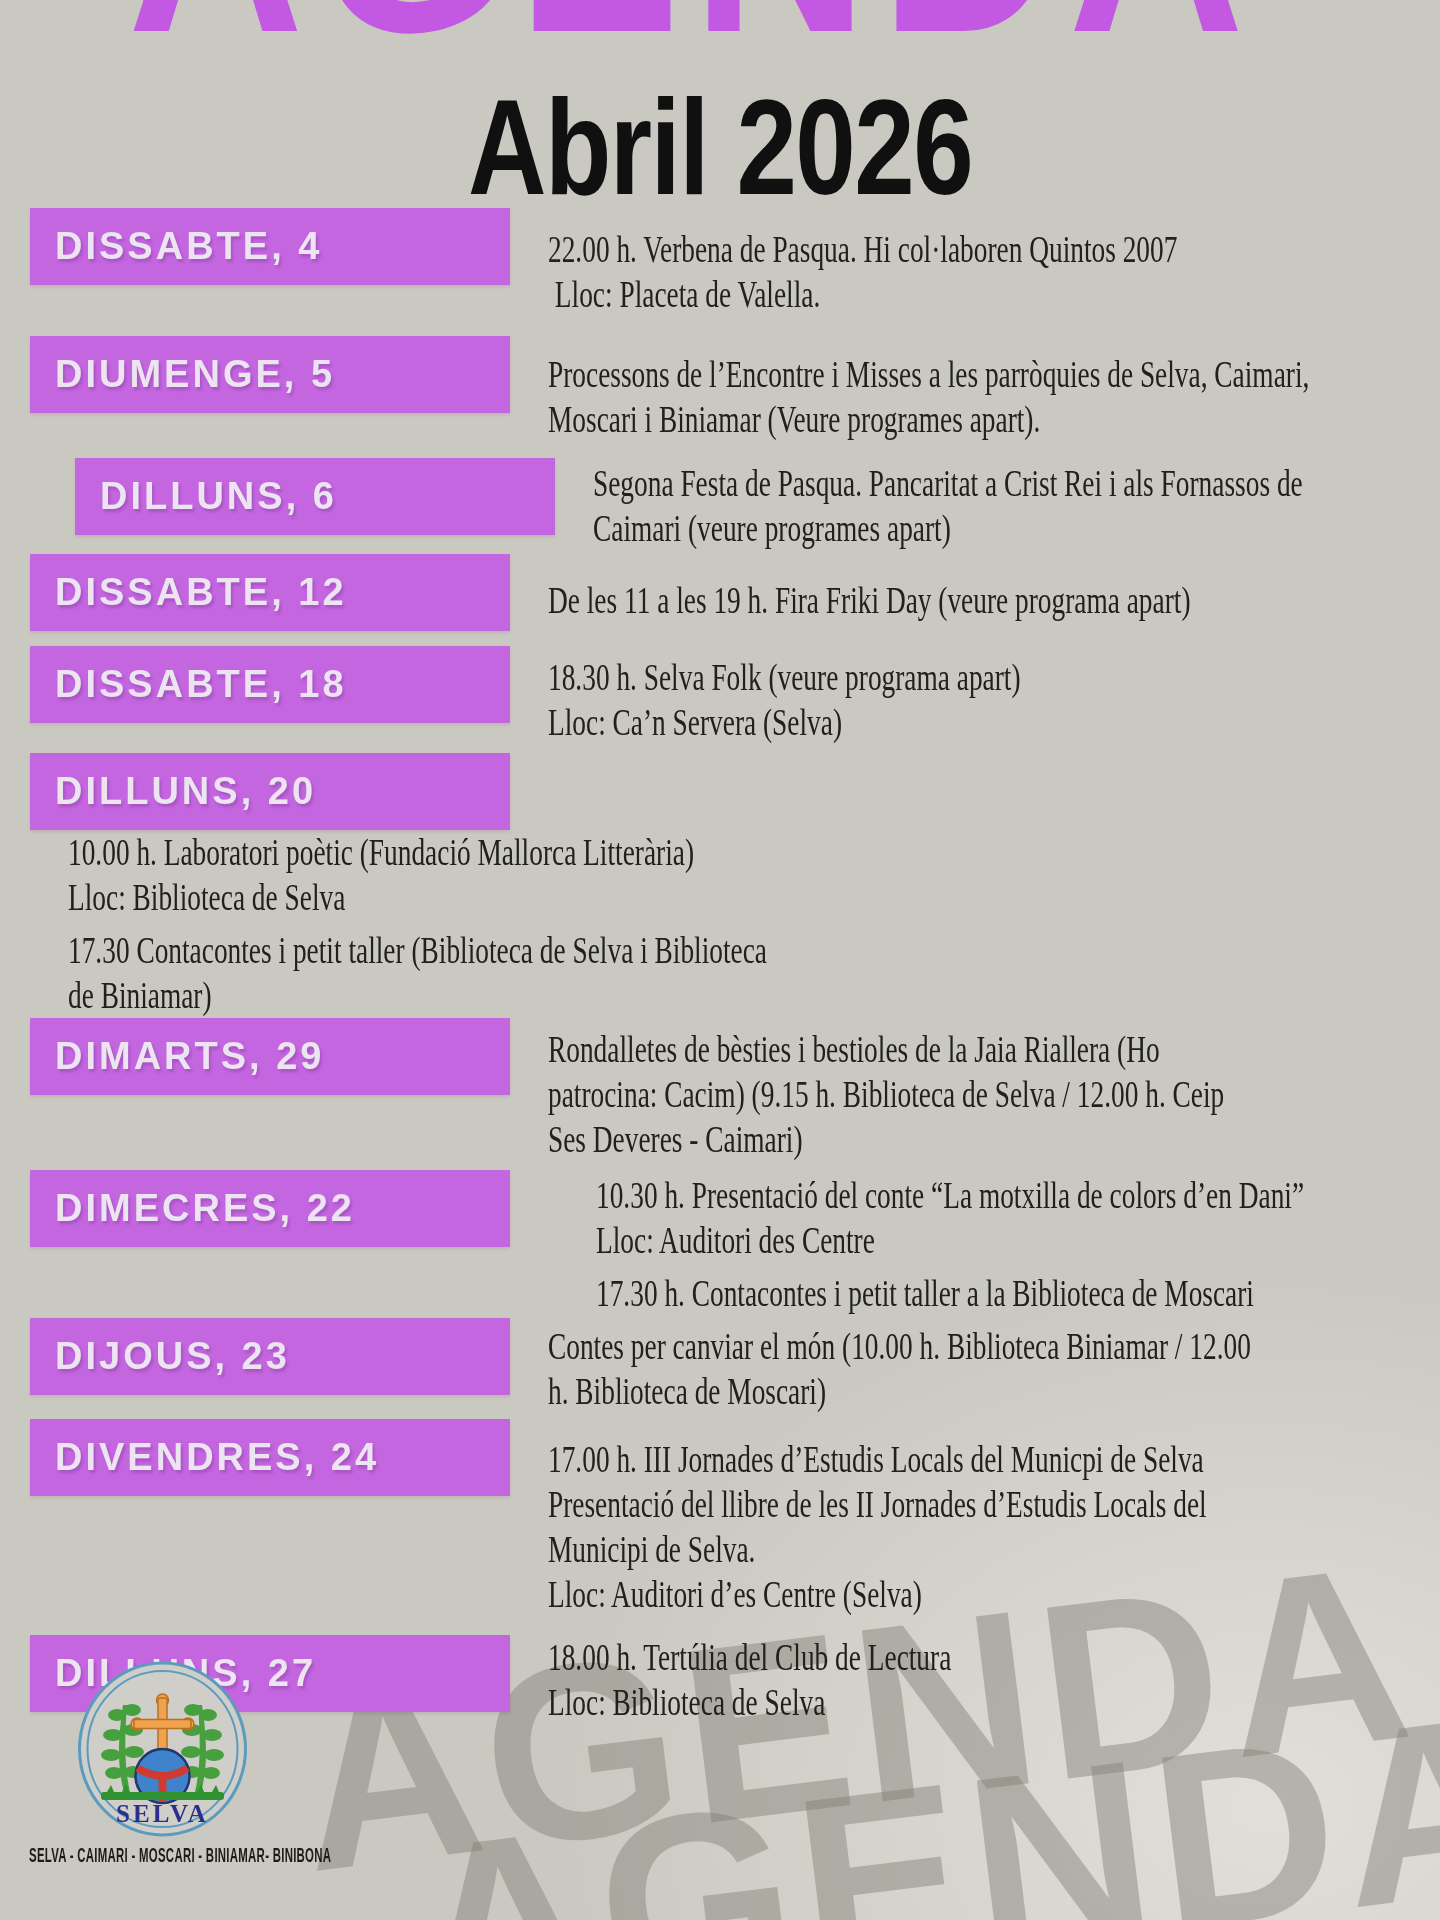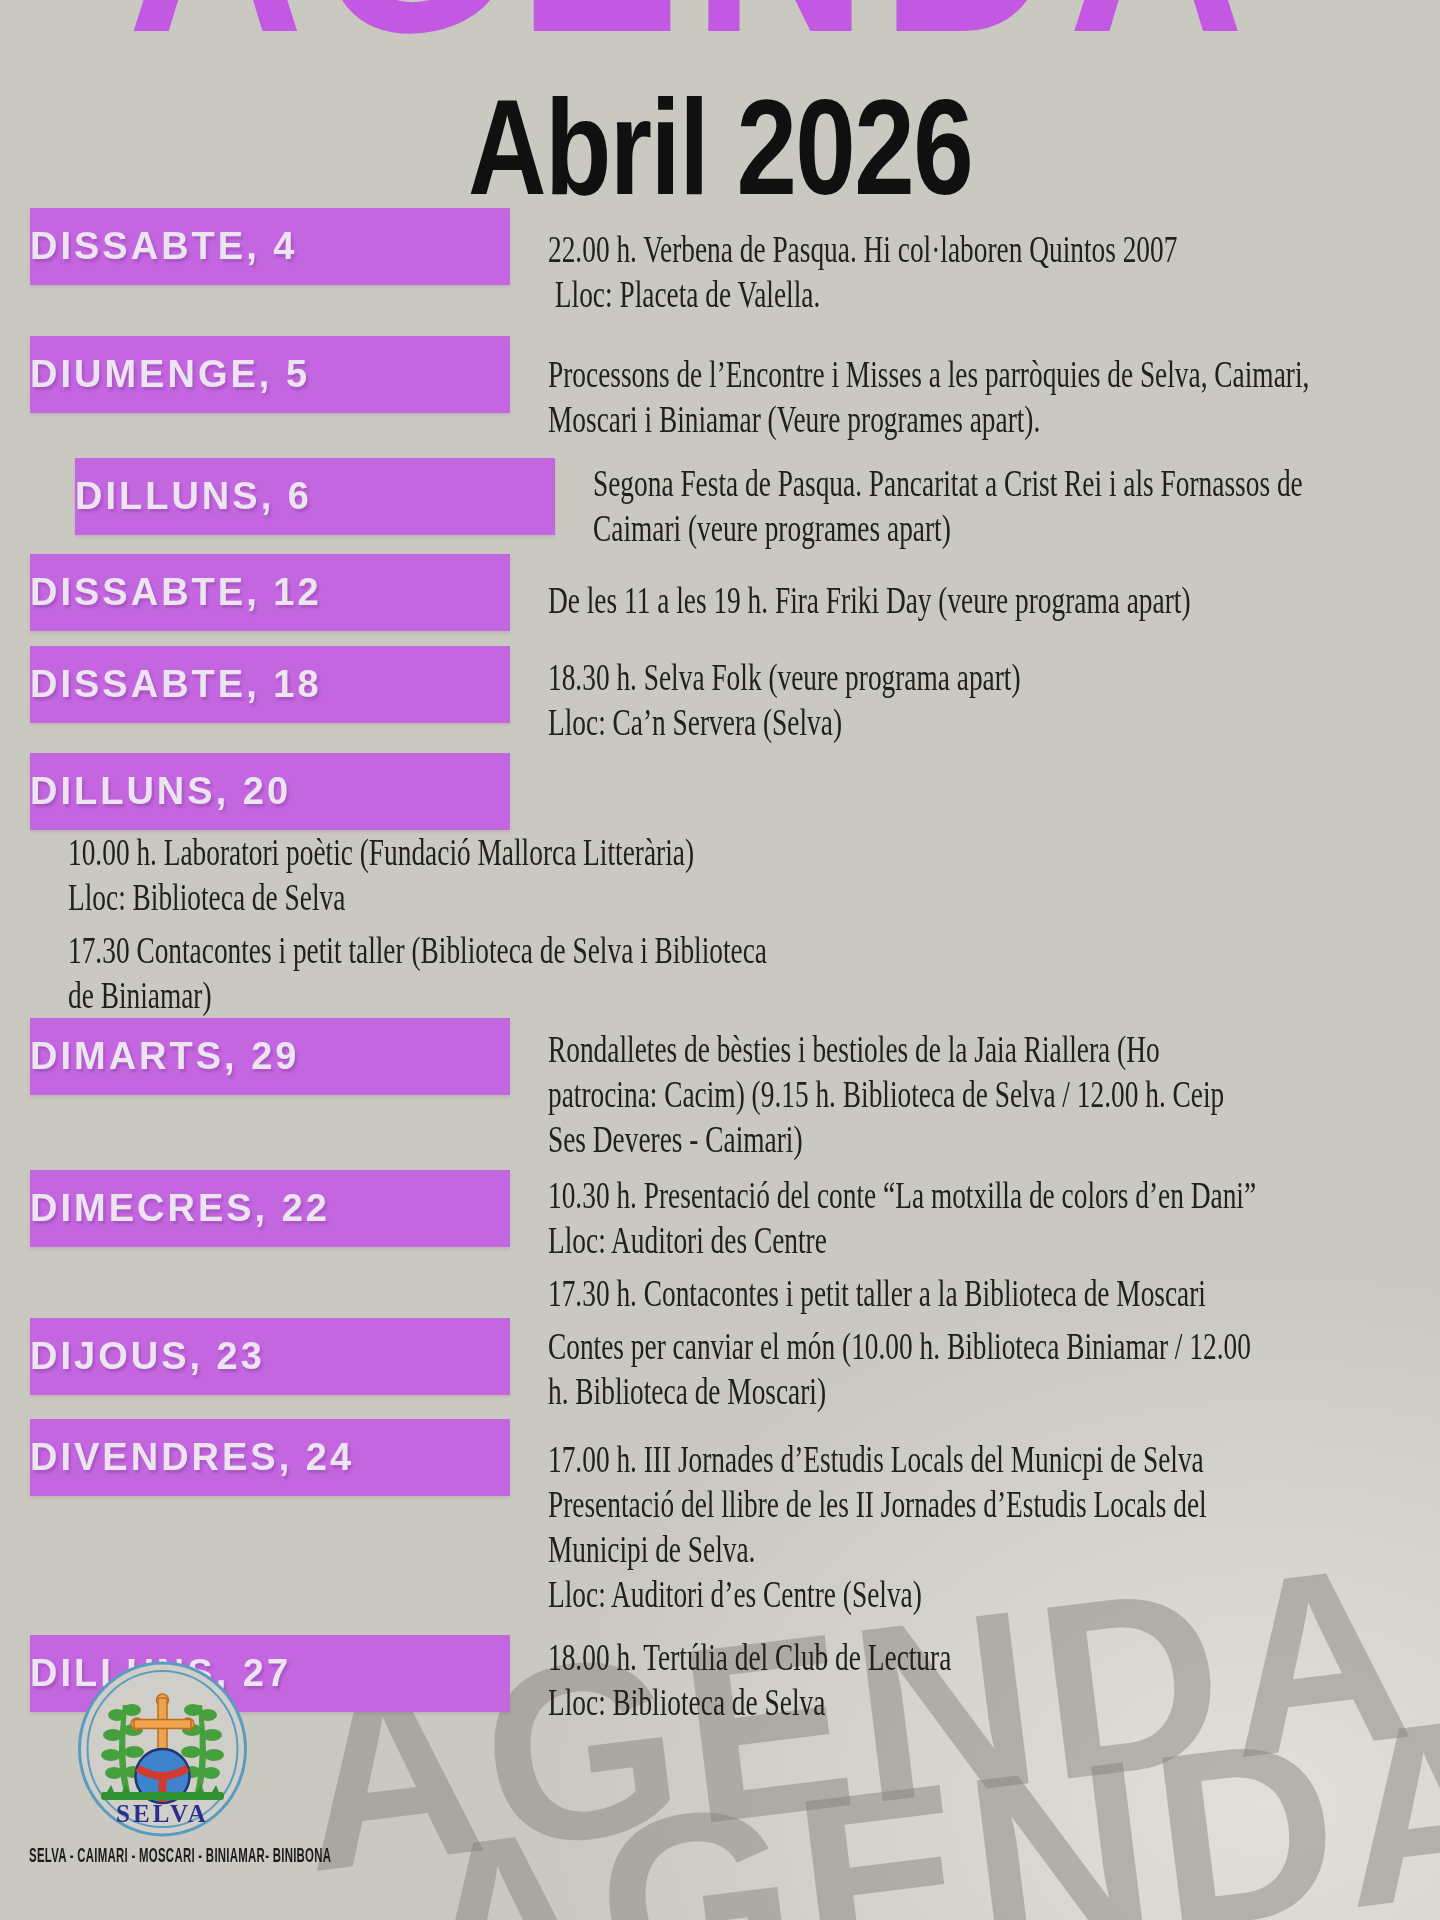--- a/index.html
+++ b/index.html
@@ -32,28 +32,28 @@
     display:flex;flex-direction:column;
   }
   .row{display:flex;align-items:flex-start;}
   .row:nth-of-type(1){min-height:128px;}
   .row:nth-of-type(2){min-height:122px;}
   .row:nth-of-type(3){min-height:96px;margin-left:45px;}
   .row:nth-of-type(4){min-height:92px;}
   .row:nth-of-type(5){min-height:107px;}
   .row:nth-of-type(6){min-height:189px;flex-direction:column;}
   .row:nth-of-type(7){min-height:152px;}
-  .row:nth-of-type(8){min-height:148px;}
+  .row:nth-of-type(8){min-height:148px;gap:48px;}
   .row:nth-of-type(9){min-height:101px;}
   .row:nth-of-type(10){min-height:216px;}
   .banner{
     width:480px;height:77px;flex:none;
     background:#c566e1;
     display:flex;align-items:center;
-    box-sizing:border-box;
+    padding-left:25px;box-sizing:border-box;
     box-shadow:0 2px 3px rgba(60,20,70,0.10);
   }
   .banner-label{
     font-weight:bold;font-size:38px;letter-spacing:3px;
     color:#ece5f1;white-space:nowrap;
     text-shadow:2px 3px 3px rgba(101,42,122,0.30);
   }
   .content{
     margin-left:38px;align-self:stretch;
     display:flex;flex-direction:column;justify-content:center;

